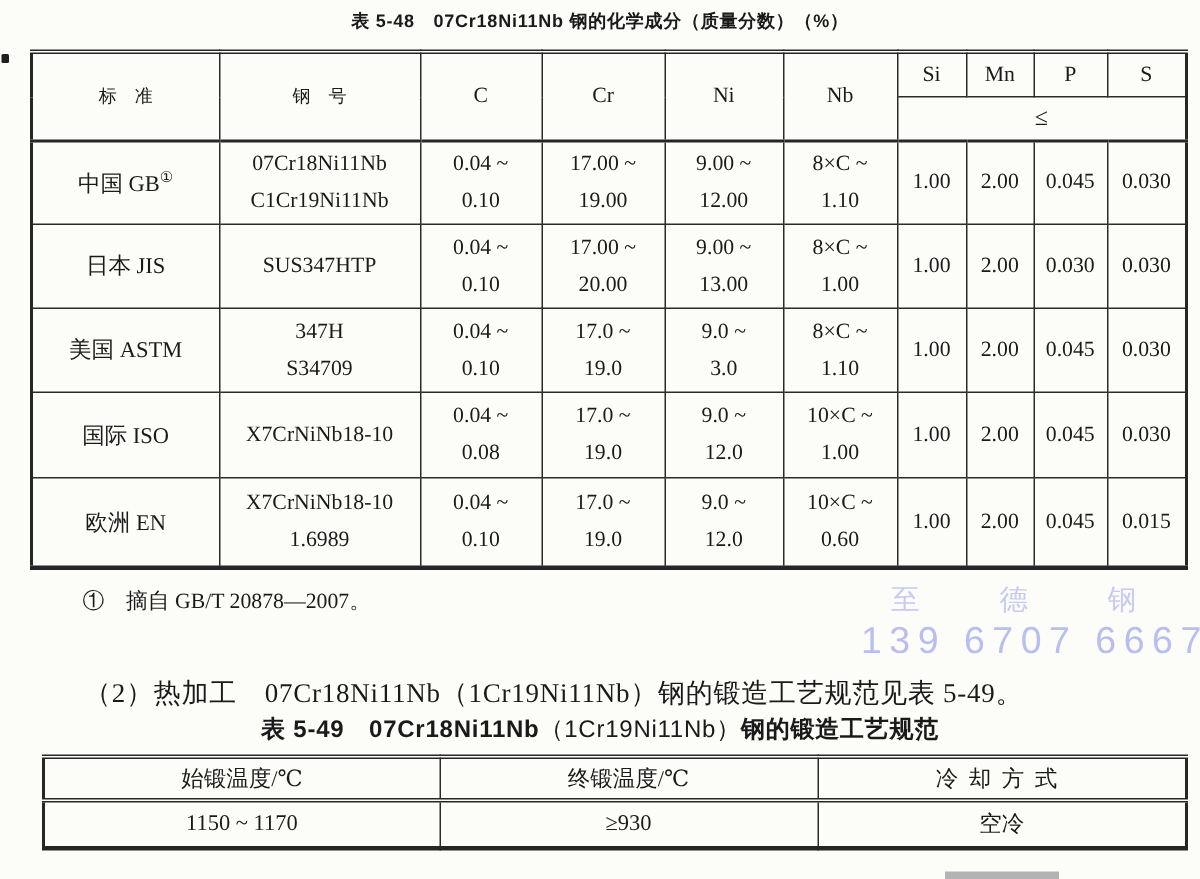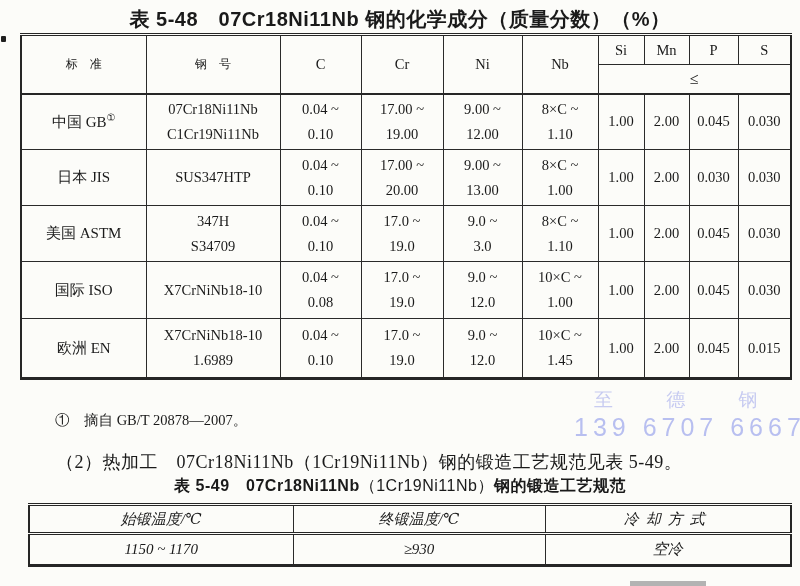--- a/index.html
+++ b/index.html
@@ -5,31 +5,31 @@
   html,body { margin:0; padding:0; }
   body {
     width:800px; height:586px; position:relative; overflow:hidden;
     background:#fcfcf9; color:#1a1a1a;
     font-family:"Liberation Serif","DejaVu Serif",serif;
   }
   
   .caption {
     position:absolute; left:0; width:800px; text-align:center;
     font-family:"Liberation Sans","DejaVu Sans",sans-serif;
-    font-weight:bold; font-size:20px; letter-spacing:0.5px;
+    font-weight:bold; font-size:12px; letter-spacing:0.5px;
   }
   .caption-48 { top:6px; }
   .caption-49 { top:476px; font-size:16px; }
   .caption-49 .light { font-weight:normal; }
   .para {
     position:absolute; left:56px; top:450px; width:740px;
     font-size:18px; letter-spacing:0.5px;
   }
   .footnote {
-    position:absolute; left:55px; top:391px; font-size:14.5px;margin-top:20px;
+    position:absolute; left:55px; top:391px; font-size:14.5px;
   }
   
   table { border-collapse:collapse; table-layout:fixed; }
   .t48 {
     position:absolute; left:20px; top:33px; width:770px;
     font-size:14.5px; text-align:center;
     border:2px solid #262626; border-top:3px double #262626;
     border-bottom:3px solid #262626;
   }
   .t48 th, .t48 td {
@@ -48,21 +48,21 @@
   .t48 .std { font-size:15px; }
   .t48 sup { font-size:10px; }
   
   .t49 {
     position:absolute; left:28px; top:503px; width:762px;
     font-size:15px; text-align:center;
     border:2px solid #262626; border-top:3px double #262626;
     border-bottom:3px solid #262626;
   }
   .t49 th, .t49 td {
-    border:1px solid #2a2a2a; padding:0; text-align:center; font-weight:normal;font-style:italic;
+    border:1px solid #2a2a2a; padding:0; text-align:center; font-weight:normal;
   }
   .t49 thead tr { height:29px; }
   .t49 tbody tr { height:32px; }
   .t49 tbody td { border-top:3px double #262626; }
   .t49 .spaced { letter-spacing:7px;margin-top:29px; }
   
   .wm { position:absolute; font-family:"Liberation Sans","DejaVu Sans",sans-serif; white-space:nowrap; }
   .wm1 { left:594px; top:387px; font-size:19px; letter-spacing:24px; color:#c7cbf1; }
   .wm2 { left:574px; top:413px; font-size:25px; letter-spacing:5px; color:#b8bff0; }
   
@@ -220,21 +220,21 @@
       <td>
           <div>17.0 ~</div>
           <div>19.0</div>
         </td>
       <td>
           <div>9.0 ~</div>
           <div>12.0</div>
         </td>
       <td>
           <div>10×C ~</div>
-          <div>1.45</div>
+          <div>0.60</div>
         </td>
       <td>1.00</td>
       <td>2.00</td>
       <td>0.045</td>
       <td>0.015</td>
     </tr>
   </tbody>
 </table>
 
 <div class="footnote">①　摘自 GB/T 20878—2007。</div>

